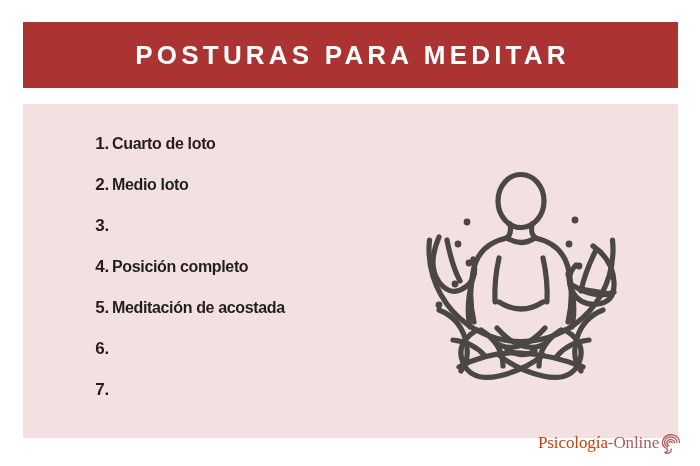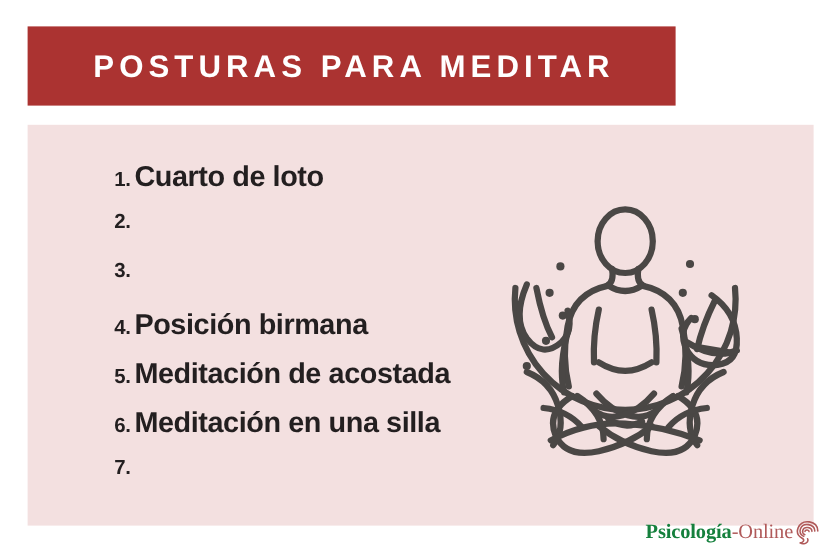--- a/index.html
+++ b/index.html
@@ -21,21 +21,21 @@
     top: 0;
     width: 700px;
     height: 466px;
   }
 
   
   #header-banner {
     position: absolute;
     left: 23px;
     top: 22px;
-    width: 540px;
+    width: 655px;
     height: 66px;
     background: #ab3331;
     display: flex;
     align-items: center;
     justify-content: center;
   }
   #header-title {
     color: #ffffff;
     font-family: "Liberation Sans", sans-serif;
     font-size: 26px;
@@ -76,21 +76,21 @@
     color: #231f20;
     font-family: "Liberation Sans", sans-serif;
     font-size: 17px;
     font-weight: bold;
     letter-spacing: -0.2px;
   }
   .item-label {
     margin-left: 3px;
     color: #231f20;
     font-family: "Liberation Sans", sans-serif;
-    font-size: 24px;
+    font-size: 16px;
     font-weight: bold;
     letter-spacing: -0.35px;
     white-space: nowrap;
   }
 
   
   #meditation-illustration {
     position: absolute;
     left: 392px;
     top: 58px;
@@ -108,22 +108,22 @@
     align-items: center;
   }
   #brand-text {
     font-family: "Liberation Serif", serif;
     font-size: 17px;
     color: #b05a5a;
     white-space: nowrap;
     letter-spacing: -0.1px;
   }
   #brand-text .brand-strong {
-    font-weight: bold;
-    color: #15803d;
+    font-weight: normal;
+    color: #c2410c;
   }
   #brand-icon {
     margin-left: 1px;
     display: block;
   }
 </style>
 </head>
 <body>
 
 <div id="infographic">
@@ -134,35 +134,35 @@
 
   <div id="content-panel">
 
     <div id="posture-list">
       <div class="list-item">
         <span class="item-number">1.</span>
         <span class="item-label">Cuarto de loto</span>
       </div>
       <div class="list-item">
         <span class="item-number">2.</span>
+        <span class="item-label">Medio loto</span>
       </div>
       <div class="list-item">
         <span class="item-number">3.</span>
       </div>
       <div class="list-item">
         <span class="item-number">4.</span>
-        <span class="item-label">Posición birmana</span>
+        <span class="item-label">Posición completo</span>
       </div>
       <div class="list-item">
         <span class="item-number">5.</span>
         <span class="item-label">Meditación de acostada</span>
       </div>
       <div class="list-item">
         <span class="item-number">6.</span>
-        <span class="item-label">Meditación en una silla</span>
       </div>
       <div class="list-item">
         <span class="item-number">7.</span>
       </div>
     </div>
 
     <svg id="meditation-illustration" viewBox="0 0 212 222" xmlns="http://www.w3.org/2000/svg">
       <g fill="none" stroke="#4a4745" stroke-width="5.2" stroke-linecap="round" stroke-linejoin="round">
 
         <path d="M 14.5 78 A 92 92 0 1 0 197.5 78"></path>

